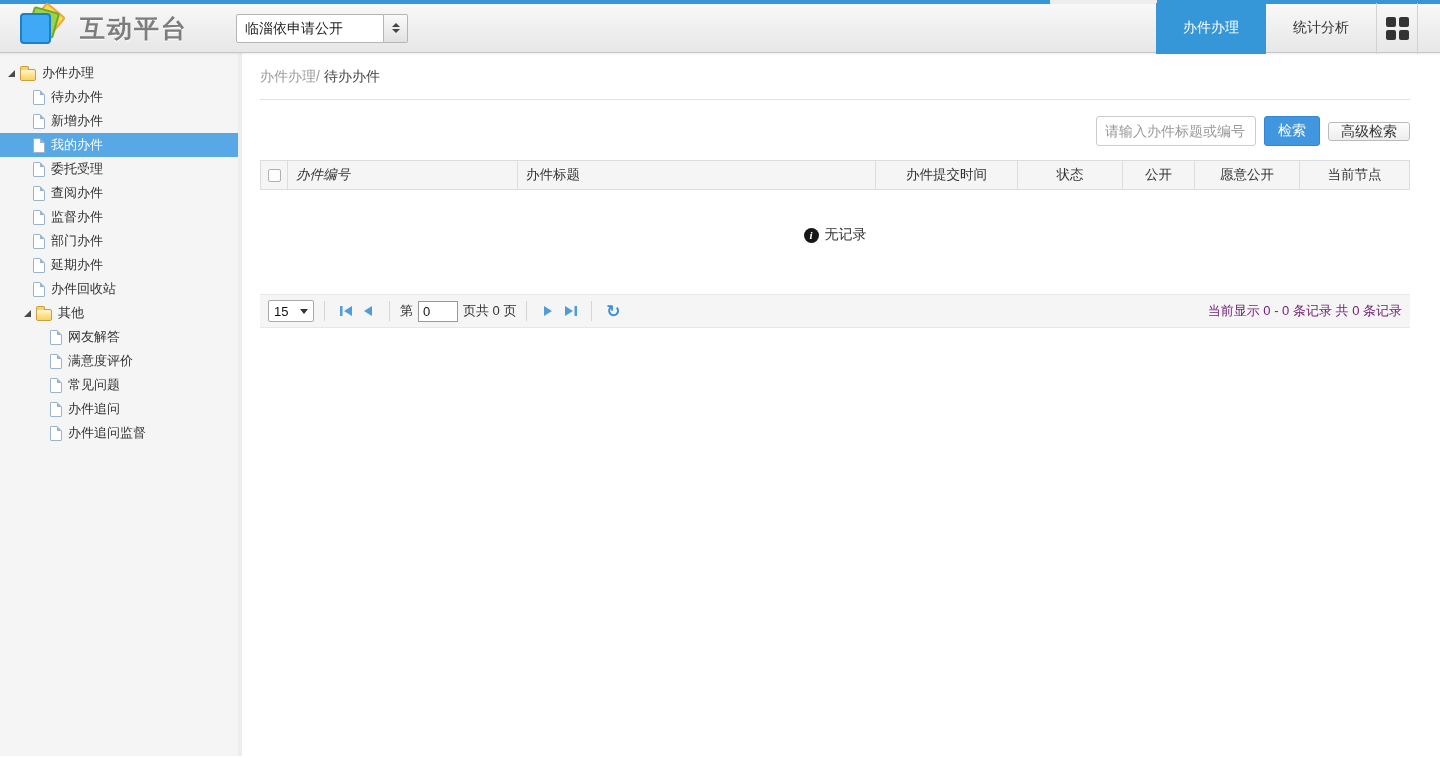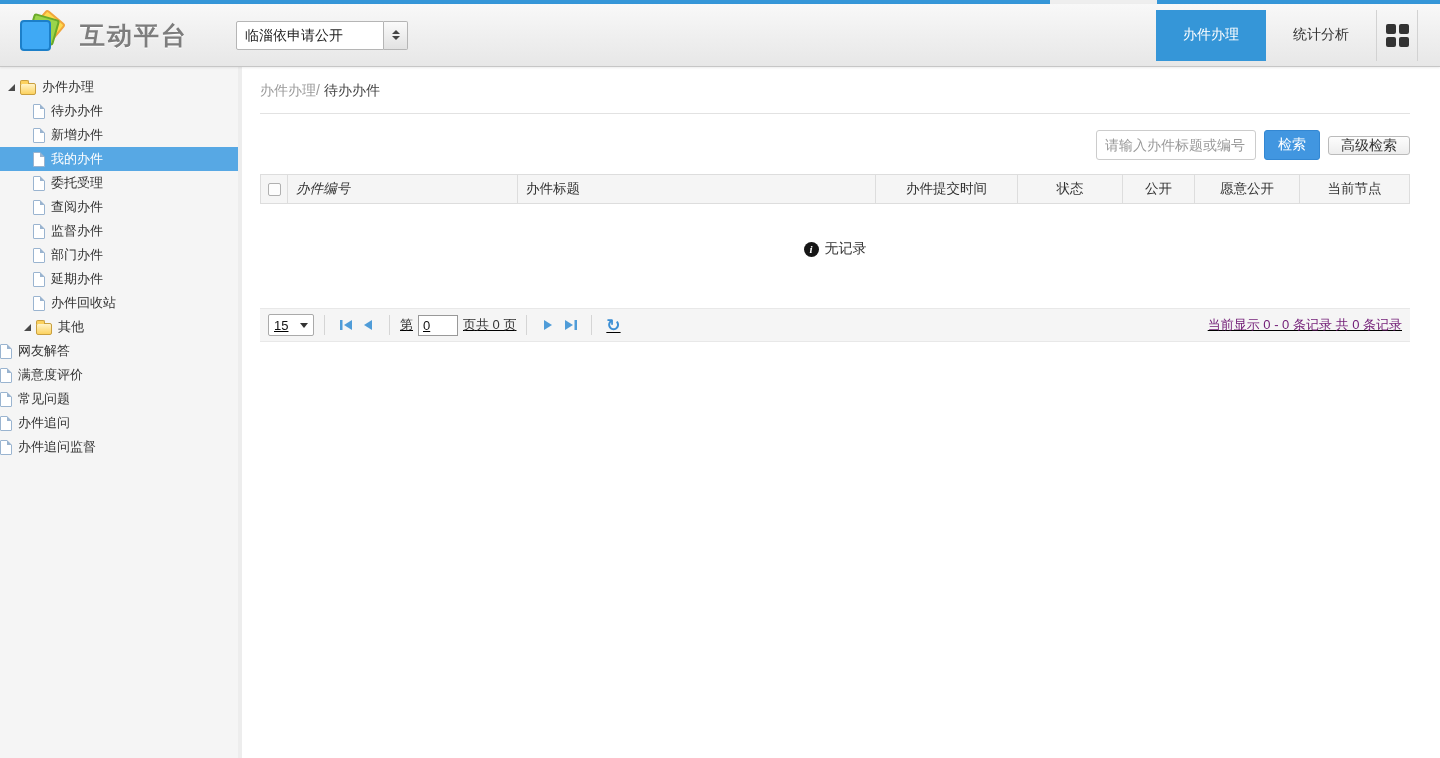--- a/index.html
+++ b/index.html
@@ -2,21 +2,21 @@
 <html><head>
 <meta charset="utf-8">
 <style>
   * { margin:0; padding:0; box-sizing:border-box; }
   html,body { width:1440px; height:758px; overflow:hidden;
     font-family:"Liberation Sans","DejaVu Sans",sans-serif; background:#fff; }
 
   
   .top-strip { position:relative; height:4px; background:#3596d8; }
   .top-strip .strip-gap { position:absolute; left:1050px; top:0; width:107px; height:4px; background:#eeeeee; }
-  .header { height:63px; background:linear-gradient(#f8f8f8,#e7e7e7); border-bottom:1px solid #c6c6c6;
+  .header { height:49px; background:linear-gradient(#f8f8f8,#e7e7e7); border-bottom:1px solid #c6c6c6;
     box-shadow:0 1px 2px rgba(0,0,0,.08); display:flex; align-items:center; position:relative; }
   .logo { position:relative; width:54px; height:44px; margin-left:18px; }
   .lg-yellow { position:absolute; left:18px; top:1px; width:25px; height:25px; background:#ffd94d; border:2px solid #f0a63c; border-radius:3px; transform:rotate(40deg); }
   .lg-green  { position:absolute; left:12px; top:3px; width:27px; height:27px; background:#9ad44b; border:2px solid #6aaa2a; border-radius:3px; transform:rotate(16deg); }
   .lg-blue   { position:absolute; left:2px;  top:7px; width:31px; height:31px; background:#3fa9f5; border:2px solid #1c7fc9; border-radius:4px; }
   .app-title { font-size:25px; font-weight:bold; color:#7d7d7d; letter-spacing:2px; margin-left:8px; text-shadow:0 1px 0 #fff; }
   .site-select { display:flex; margin-left:48px; height:29px; }
   .site-select .sel-box { width:148px; height:29px; background:#fff; border:1px solid #b5b5b5; border-radius:2px 0 0 2px;
     font-size:14px; color:#222; line-height:27px; padding-left:8px; }
   .site-select .sel-btn { width:24px; height:29px; border:1px solid #b5b5b5; border-left:none; border-radius:0 2px 2px 0;
@@ -35,21 +35,21 @@
   
   .page-body { display:flex; height:703px; }
   .sidebar { width:242px; background:#f5f5f5; border-right:4px solid #ededed; padding-top:8px; overflow:hidden; }
   .main { flex:1; background:#fff; padding:0 30px 0 18px; }
 
   
   .tree-row { height:24px; display:flex; align-items:center; font-size:13px; color:#333; cursor:pointer; --bg:#f5f5f5; }
   .tree-row.lvl0 { padding-left:8px; }
   .tree-row.child1 { padding-left:33px; }
   .tree-row.folder2 { padding-left:24px; }
-  .tree-row.child2 { }
+  .tree-row.child2 { padding-left:50px; }
   .tree-row.selected { background:#57a8e4; color:#fff; --bg:#57a8e4; }
   .tw { width:0; height:0; border-bottom:7px solid #4a4a4a; border-left:7px solid transparent; margin-right:5px; }
   .ico-folder { width:16px; height:12px; background:linear-gradient(#fff3c8,#fcd25f); border:1px solid #c99f3f; border-radius:2px; position:relative; margin:3px 6px 0 0; flex:none; }
   .ico-folder::before { content:""; position:absolute; top:-4px; left:-1px; width:7px; height:3px; background:#fcd25f; border:1px solid #c99f3f; border-bottom:none; border-radius:2px 2px 0 0; }
   .ico-file { width:12px; height:15px; background:#fff; border:1px solid #9ab4d0; border-radius:1px; position:relative; margin-right:6px; flex:none; }
   .ico-file::before { content:""; position:absolute; top:-1px; right:-1px; width:0; height:0; border-top:5px solid var(--bg); border-left:5px solid #9ab4d0; }
   .tree-label { white-space:nowrap; }
 
   
   .breadcrumb { margin-top:15px; font-size:14px; height:16px; line-height:16px; }
@@ -78,21 +78,21 @@
   .checkbox { width:13px; height:13px; background:#fdfdfd; border:1px solid #b0b0b0; border-radius:2px; cursor:pointer; }
 
   
   .empty-row { margin-top:37px; height:16px; display:flex; align-items:center; justify-content:center; gap:6px; }
   .info-icon { width:15px; height:15px; border-radius:50%; background:#161616; color:#fff; font:bold italic 11px/15px "Liberation Serif","DejaVu Serif",serif;
     text-align:center; flex:none; }
   .empty-text { font-size:14px; color:#333; }
 
   
   .pager { margin-top:51px; height:34px; background:#f5f5f5; border-top:1px solid #e8e8e8; border-bottom:1px solid #e8e8e8;
-    display:flex; align-items:center; justify-content:space-between; padding:12px 8px;text-decoration:underline; }
+    display:flex; align-items:center; justify-content:space-between; padding:12px 8px; }
   .pager-left { display:flex; align-items:center; }
   .page-size { width:46px; height:22px; background:#fff; border:1px solid #aaa; border-radius:2px; display:flex; align-items:center;
     justify-content:space-between; padding:0 5px; font-size:13px; color:#111; cursor:pointer; }
   .ps-arrow { width:0; height:0; border-left:4px solid transparent; border-right:4px solid transparent; border-top:5px solid #333; }
   .pg-vdiv { width:1px; height:20px; background:#d5d5d5; margin:0 10px; }
   .pg-btn { display:flex; align-items:center; justify-content:center; width:22px; height:22px; cursor:pointer; }
   .pg-btn svg { display:block; }
   .pg-text { font-size:13px; color:#333; }
   .page-input { width:40px; height:21px; border:1px solid #999; background:#fff; font-size:13px; color:#111; padding:0 4px; margin:0 5px;
     font-family:"Liberation Sans","DejaVu Sans",sans-serif; }

